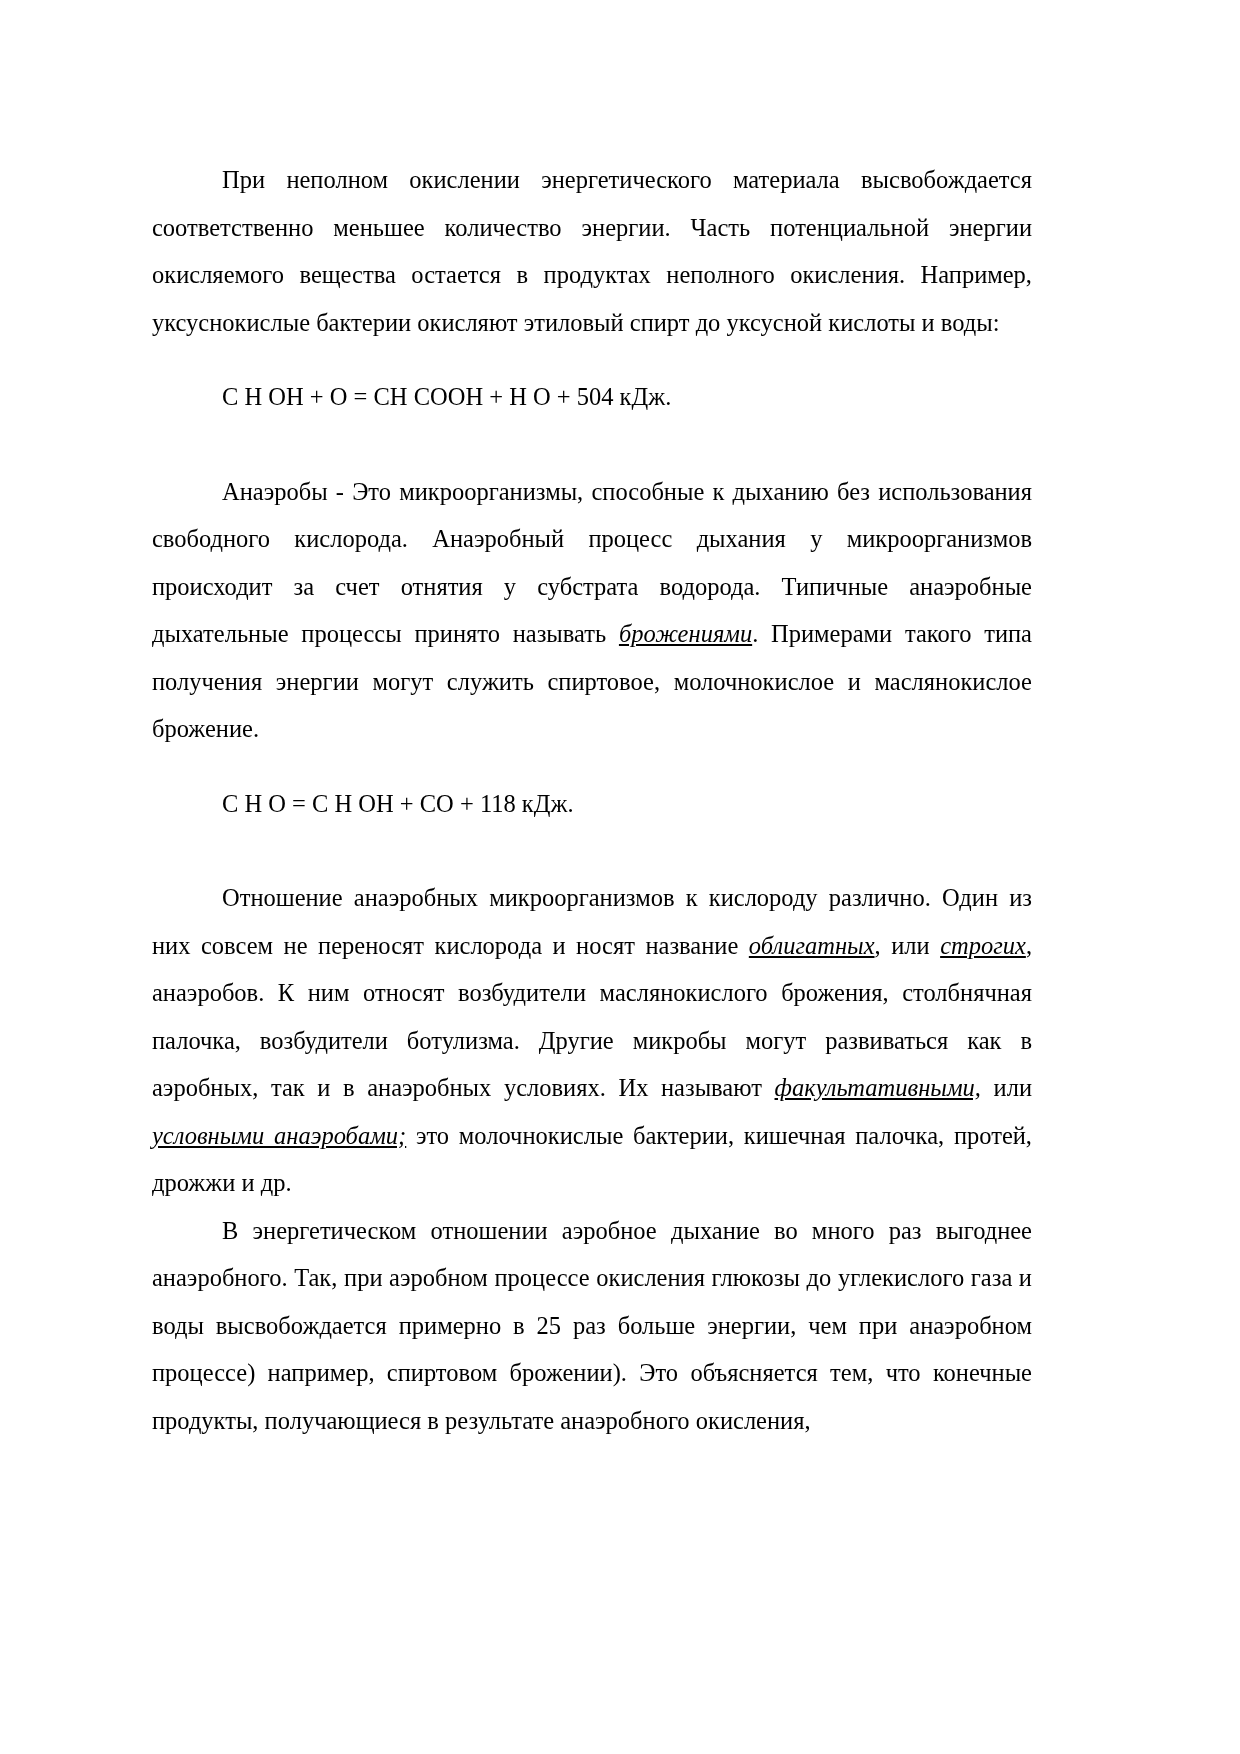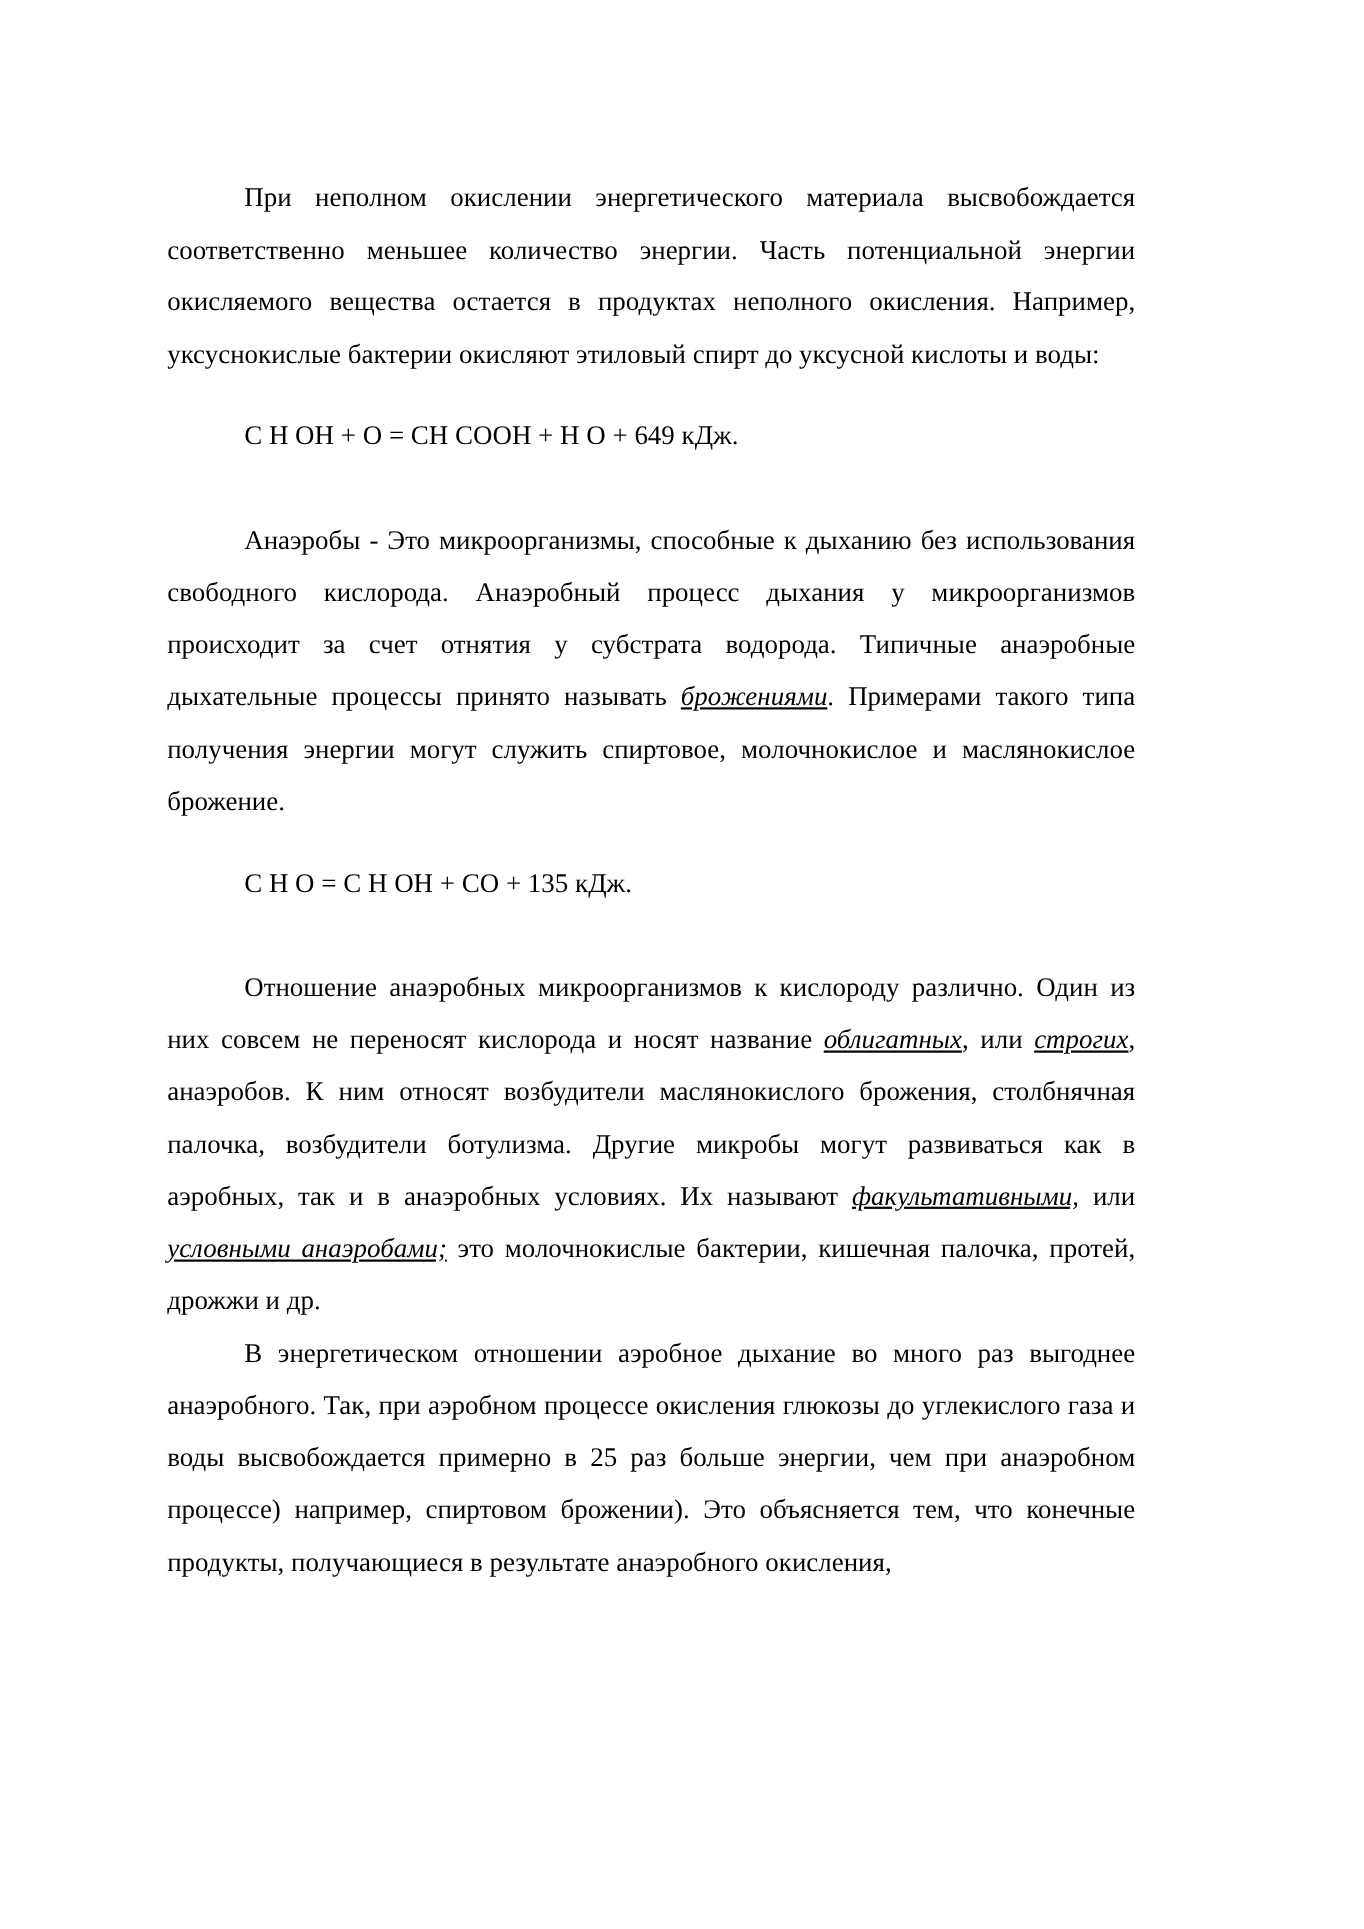--- a/index.html
+++ b/index.html
@@ -55,29 +55,29 @@
 </head>
 <body>
 
 <div class="page">
   <div class="content">
 
     <p class="para">При неполном окислении энергетического материала высвобождается соответственно меньшее количество энергии. Часть потенциальной энергии окисляемого вещества остается в продуктах неполного окисления. Например, уксуснокислые бактерии окисляют этиловый спирт до уксусной кислоты и воды:</p>
 
     <div class="gap-sm"></div>
 
-    <p class="formula">С Н ОН + О = СН СООН + Н О + 649 кДж.</p>
+    <p class="formula">С Н ОН + О = СН СООН + Н О + 504 кДж.</p>
 
     <div class="gap-md"></div>
 
     <p class="para"><span>Анаэробы - Это микроорганизмы, способные к дыханию без использования свободного кислорода. Анаэробный процесс дыхания у микроорганизмов происходит за счет отнятия у субстрата водорода. Типичные анаэробные дыхательные процессы принято называть </span><i>брожениями</i><span>. Примерами такого типа получения энергии могут служить спиртовое, молочнокислое и маслянокислое брожение.</span></p>
 
     <div class="gap-sm"></div>
 
-    <p class="formula">С Н О = С Н ОН + СО + 135 кДж.</p>
+    <p class="formula">С Н О = С Н ОН + СО + 118 кДж.</p>
 
     <div class="gap-md"></div>
 
     <p class="para"><span>Отношение анаэробных микроорганизмов к кислороду различно. Один из них совсем не переносят кислорода и носят название </span><i>облигатных</i><span>, или </span><i>строгих</i><span>, анаэробов. К ним относят возбудители маслянокислого брожения, столбнячная палочка, возбудители ботулизма. Другие микробы могут развиваться как в аэробных, так и в анаэробных условиях. Их называют </span><i>факультативными,</i><span> или </span><i>условными анаэробами;</i><span> это молочнокислые бактерии, кишечная палочка, протей, дрожжи и др.</span></p>
 
     <p class="para">В энергетическом отношении аэробное дыхание во много раз выгоднее анаэробного. Так, при аэробном процессе окисления глюкозы до углекислого газа и воды высвобождается примерно в 25 раз больше энергии, чем при анаэробном процессе) например, спиртовом брожении). Это объясняется тем, что конечные продукты, получающиеся в результате анаэробного окисления,</p>
 
   </div>
 </div>
 

